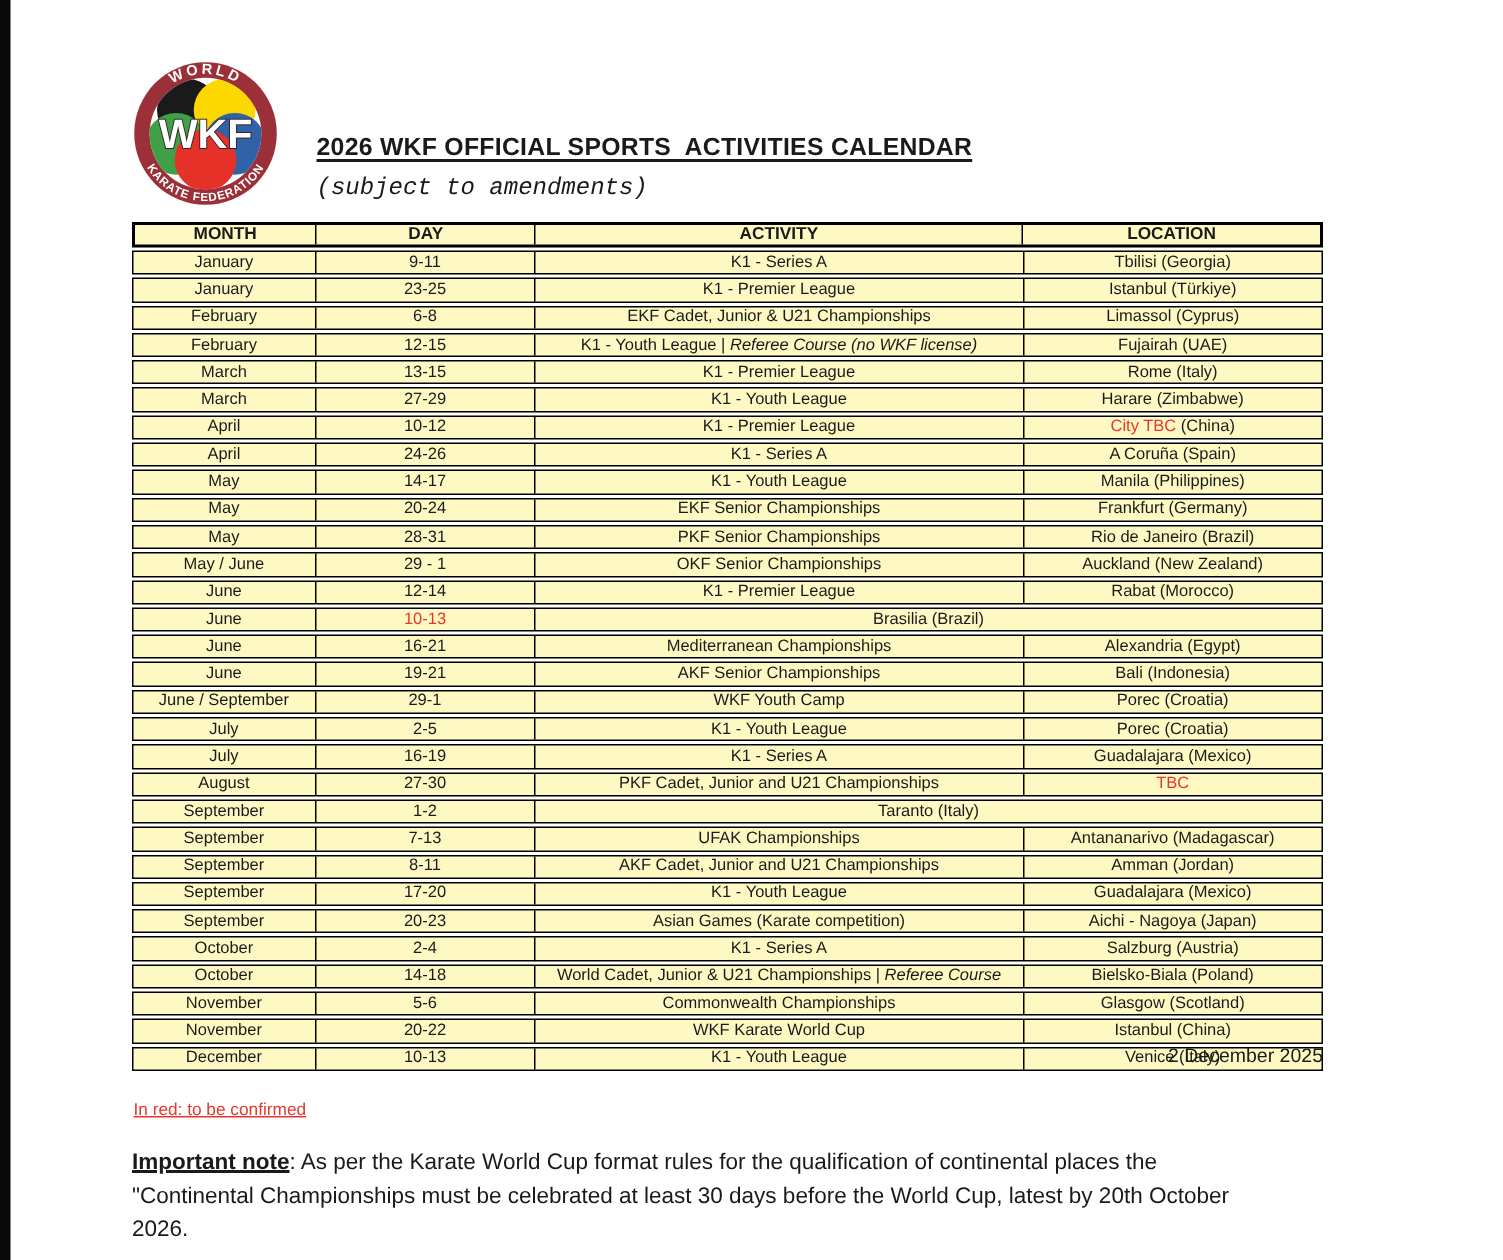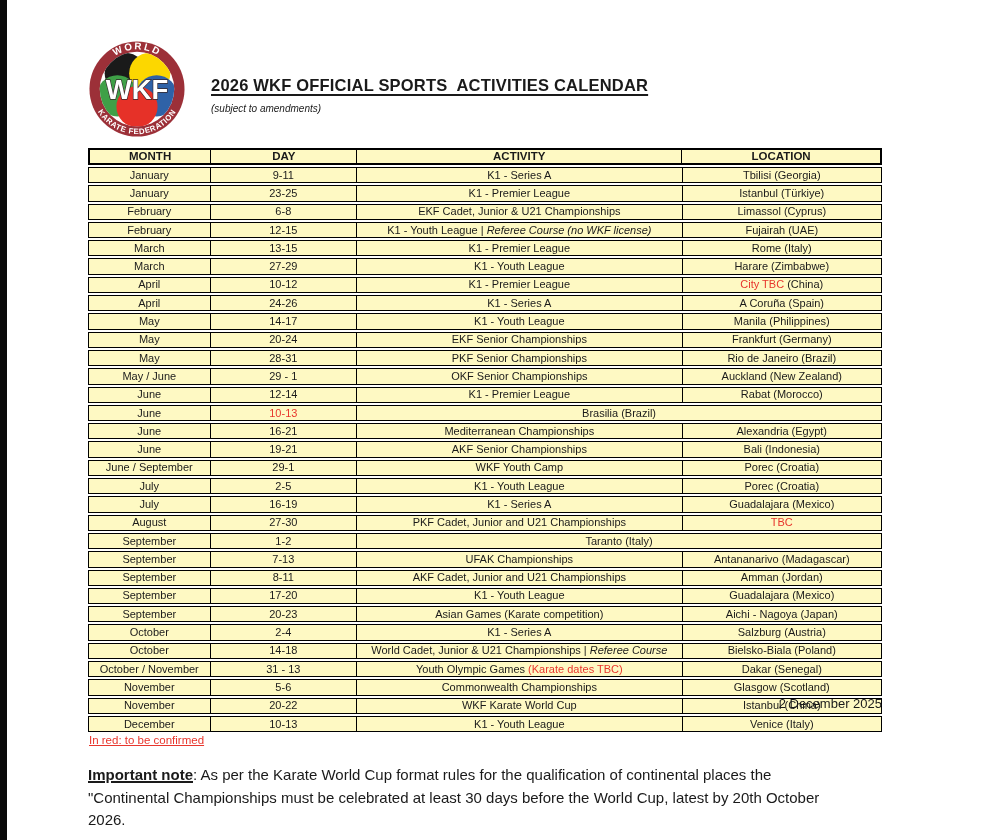--- a/index.html
+++ b/index.html
@@ -4,22 +4,22 @@
 <style>
   * { margin:0; padding:0; box-sizing:border-box; }
   html,body { width:1002px; height:840px; background:#fff; font-family:"Liberation Sans", sans-serif; color:#1a1a1a; }
   .page { position:relative; width:1002px; height:840px; background:#fff; overflow:hidden; }
   .edge-strip { position:absolute; left:0; top:0; width:7px; height:840px; background:#0a0a0a; }
 
   
   .logo { position:absolute; left:88px; top:40px; width:98px; height:98px; }
   .title-block { position:absolute; left:211px; top:76px; }
   .doc-title { font-size:16.5px; font-weight:bold; letter-spacing:.2px; white-space:pre-wrap;
-               text-decoration:underline; text-decoration-thickness:1.5px; text-underline-offset:3px; }
-  .doc-subtitle { margin-top:8px; font-size:10px; font-style:italic; }
+               text-decoration:underline; text-decoration-thickness:1.5px; text-underline-offset:3px;margin-top:13px; }
+  .doc-subtitle { margin-top:8px; font-size:16px; font-style:italic;font-family:Liberation Mono, monospace; }
 
   
   .cal-table { position:absolute; left:88px; top:148px; width:794px; }
   .trow { display:flex; align-items:stretch; height:16.3px; margin-bottom:2px;
           border:1.5px solid #000; background:#fef9c3; }
   .trow.head { border-width:2px; height:17px; }
   .cell { display:flex; align-items:center; justify-content:center; overflow:hidden;
           white-space:pre; font-size:11px; line-height:1; }
   .trow.head .cell { font-weight:bold; font-size:11.5px; }
   .c-month    { width:15.35%; border-right:1.5px solid #000; }
@@ -236,26 +236,20 @@
           <div class="cell c-activity"><span>K1 - Series A</span></div>
           <div class="cell c-location"><span>Salzburg (Austria)</span></div>
         </div>
         <div class="trow">
           <div class="cell c-month"><span>October</span></div>
           <div class="cell c-day"><span>14-18</span></div>
           <div class="cell c-activity"><span>World Cadet, Junior &amp; U21 Championships | </span><span class="it">Referee Course</span></div>
           <div class="cell c-location"><span>Bielsko-Biala (Poland)</span></div>
         </div>
         <div class="trow">
-          <div class="cell c-month"><span>October / November</span></div>
-          <div class="cell c-day"><span>31 - 13</span></div>
-          <div class="cell c-activity"><span>Youth Olympic Games </span><span class="red">(Karate dates TBC)</span></div>
-          <div class="cell c-location"><span>Dakar (Senegal)</span></div>
-        </div>
-        <div class="trow">
           <div class="cell c-month"><span>November</span></div>
           <div class="cell c-day"><span>5-6</span></div>
           <div class="cell c-activity"><span>Commonwealth Championships</span></div>
           <div class="cell c-location"><span>Glasgow (Scotland)</span></div>
         </div>
         <div class="trow">
           <div class="cell c-month"><span>November</span></div>
           <div class="cell c-day"><span>20-22</span></div>
           <div class="cell c-activity"><span>WKF Karate World Cup</span></div>
           <div class="cell c-location"><span>Istanbul (China)</span></div>

